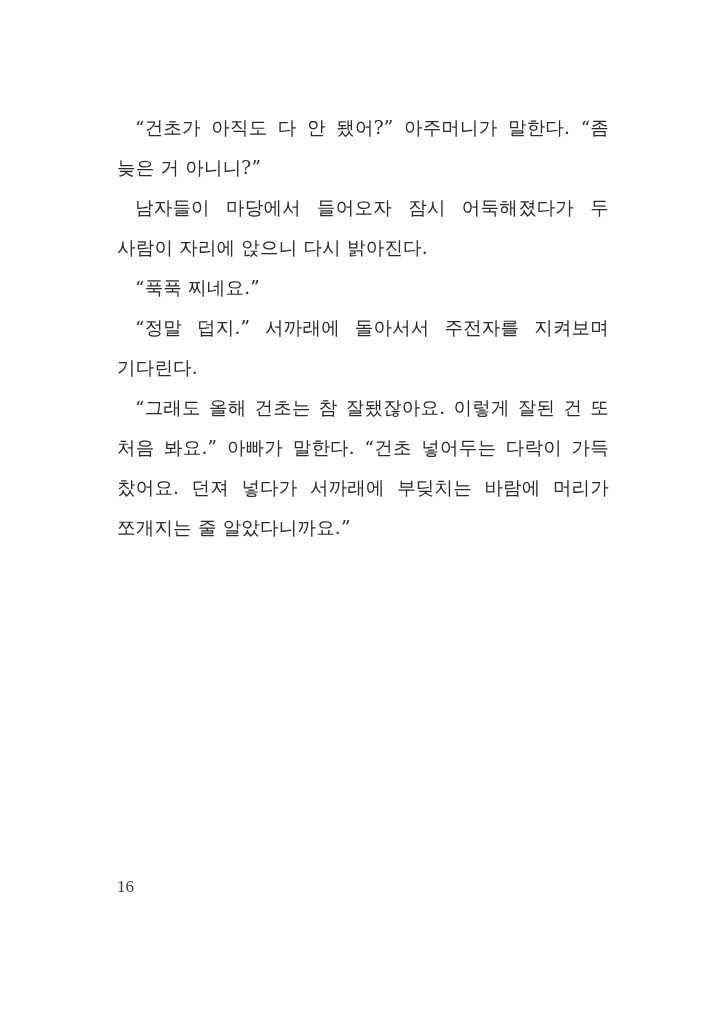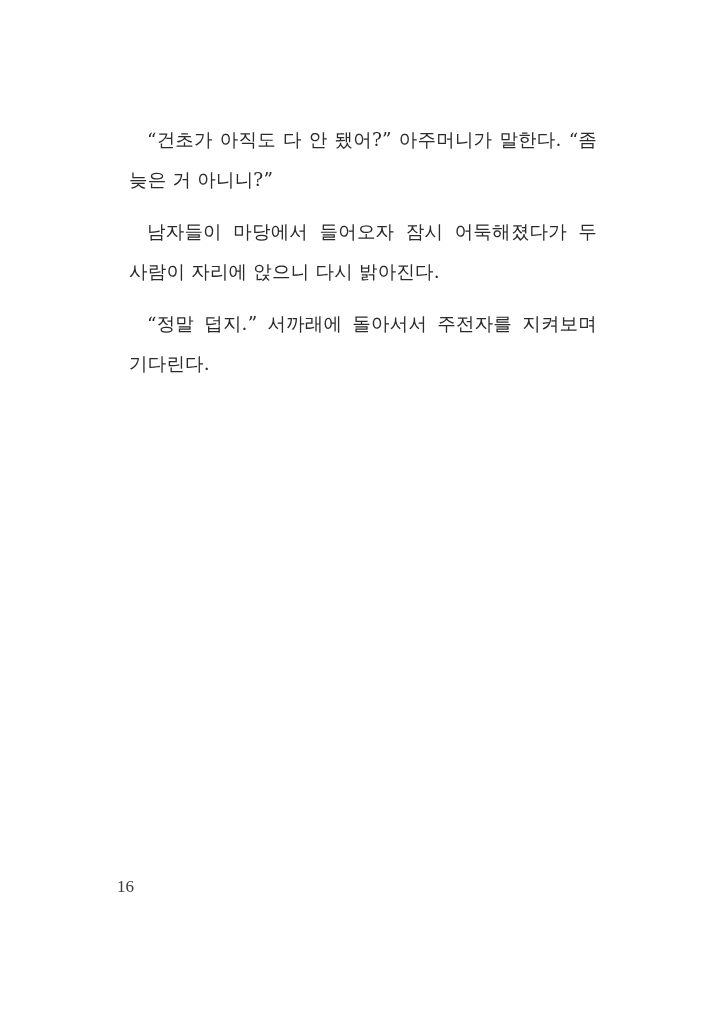--- a/index.html
+++ b/index.html
@@ -25,21 +25,21 @@
     left: 117px;
     top: 108px;
     width: 492px;
     font-family: "DejaVu Serif", "Liberation Serif", serif;
     font-size: 18.5px;
     line-height: 40px;
     color: #2a2a2a;
     letter-spacing: 0.2px;
   }
   .para {
-    margin: 12px;
+    margin: 0;
     text-indent: 18px;
     text-align: justify;
     text-align-last: left;
     word-break: keep-all;
   }
   .page-number {
     position: absolute;
     left: 117px;
     top: 877px;
     font-family: "Liberation Serif", "DejaVu Serif", serif;
@@ -47,16 +47,18 @@
     color: #3a3a3a;
   }
 </style>
 </head>
 <body>
 
 <div class="page">
   <div class="text-block">
     <p class="para">“건초가 아직도 다 안 됐어?” 아주머니가 말한다. “좀 늦은 거 아니니?”</p>
     <p class="para">남자들이 마당에서 들어오자 잠시 어둑해졌다가 두 사람이 자리에 앉으니 다시 밝아진다.</p>
+    <p class="para">“푹푹 찌네요.”</p>
     <p class="para">“정말 덥지.” 서까래에 돌아서서 주전자를 지켜보며 기다린다.</p>
+    <p class="para">“그래도 올해 건초는 참 잘됐잖아요. 이렇게 잘된 건 또 처음 봐요.” 아빠가 말한다. “건초 넣어두는 다락이 가득 찼어요. 던져 넣다가 서까래에 부딪치는 바람에 머리가 쪼개지는 줄 알았다니까요.”</p>
   </div>
   <div class="page-number">16</div>
 </div>
 
 </body></html>

